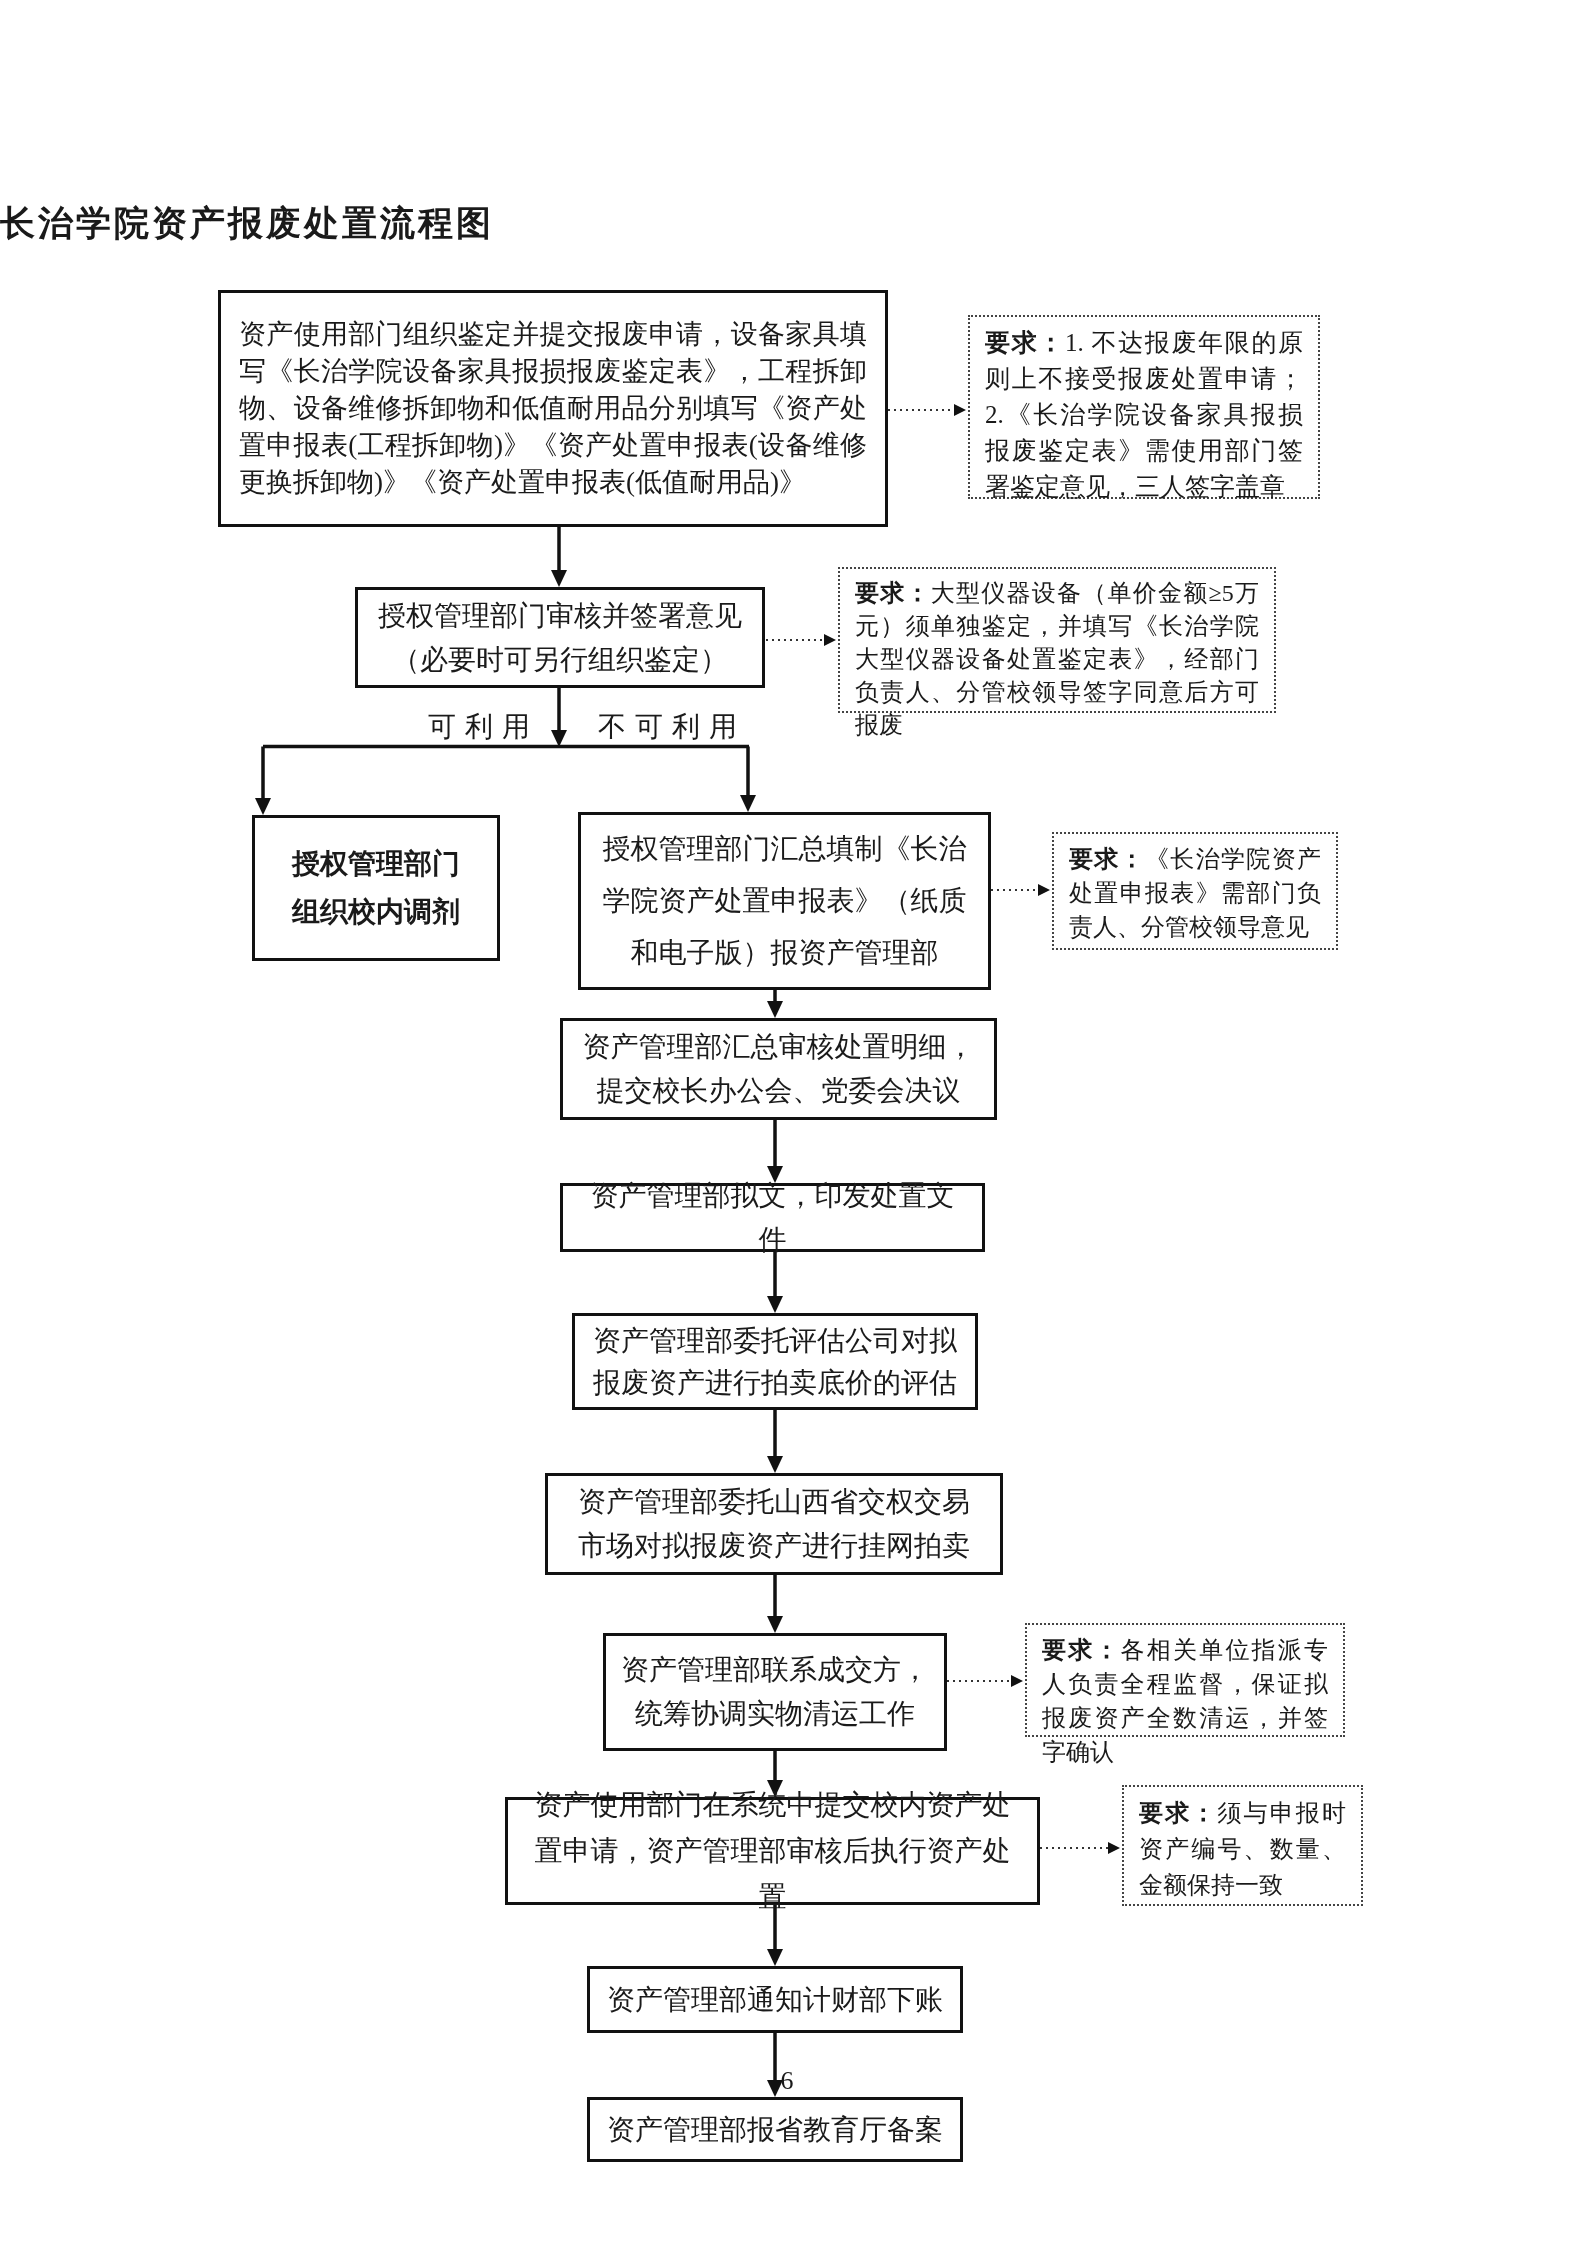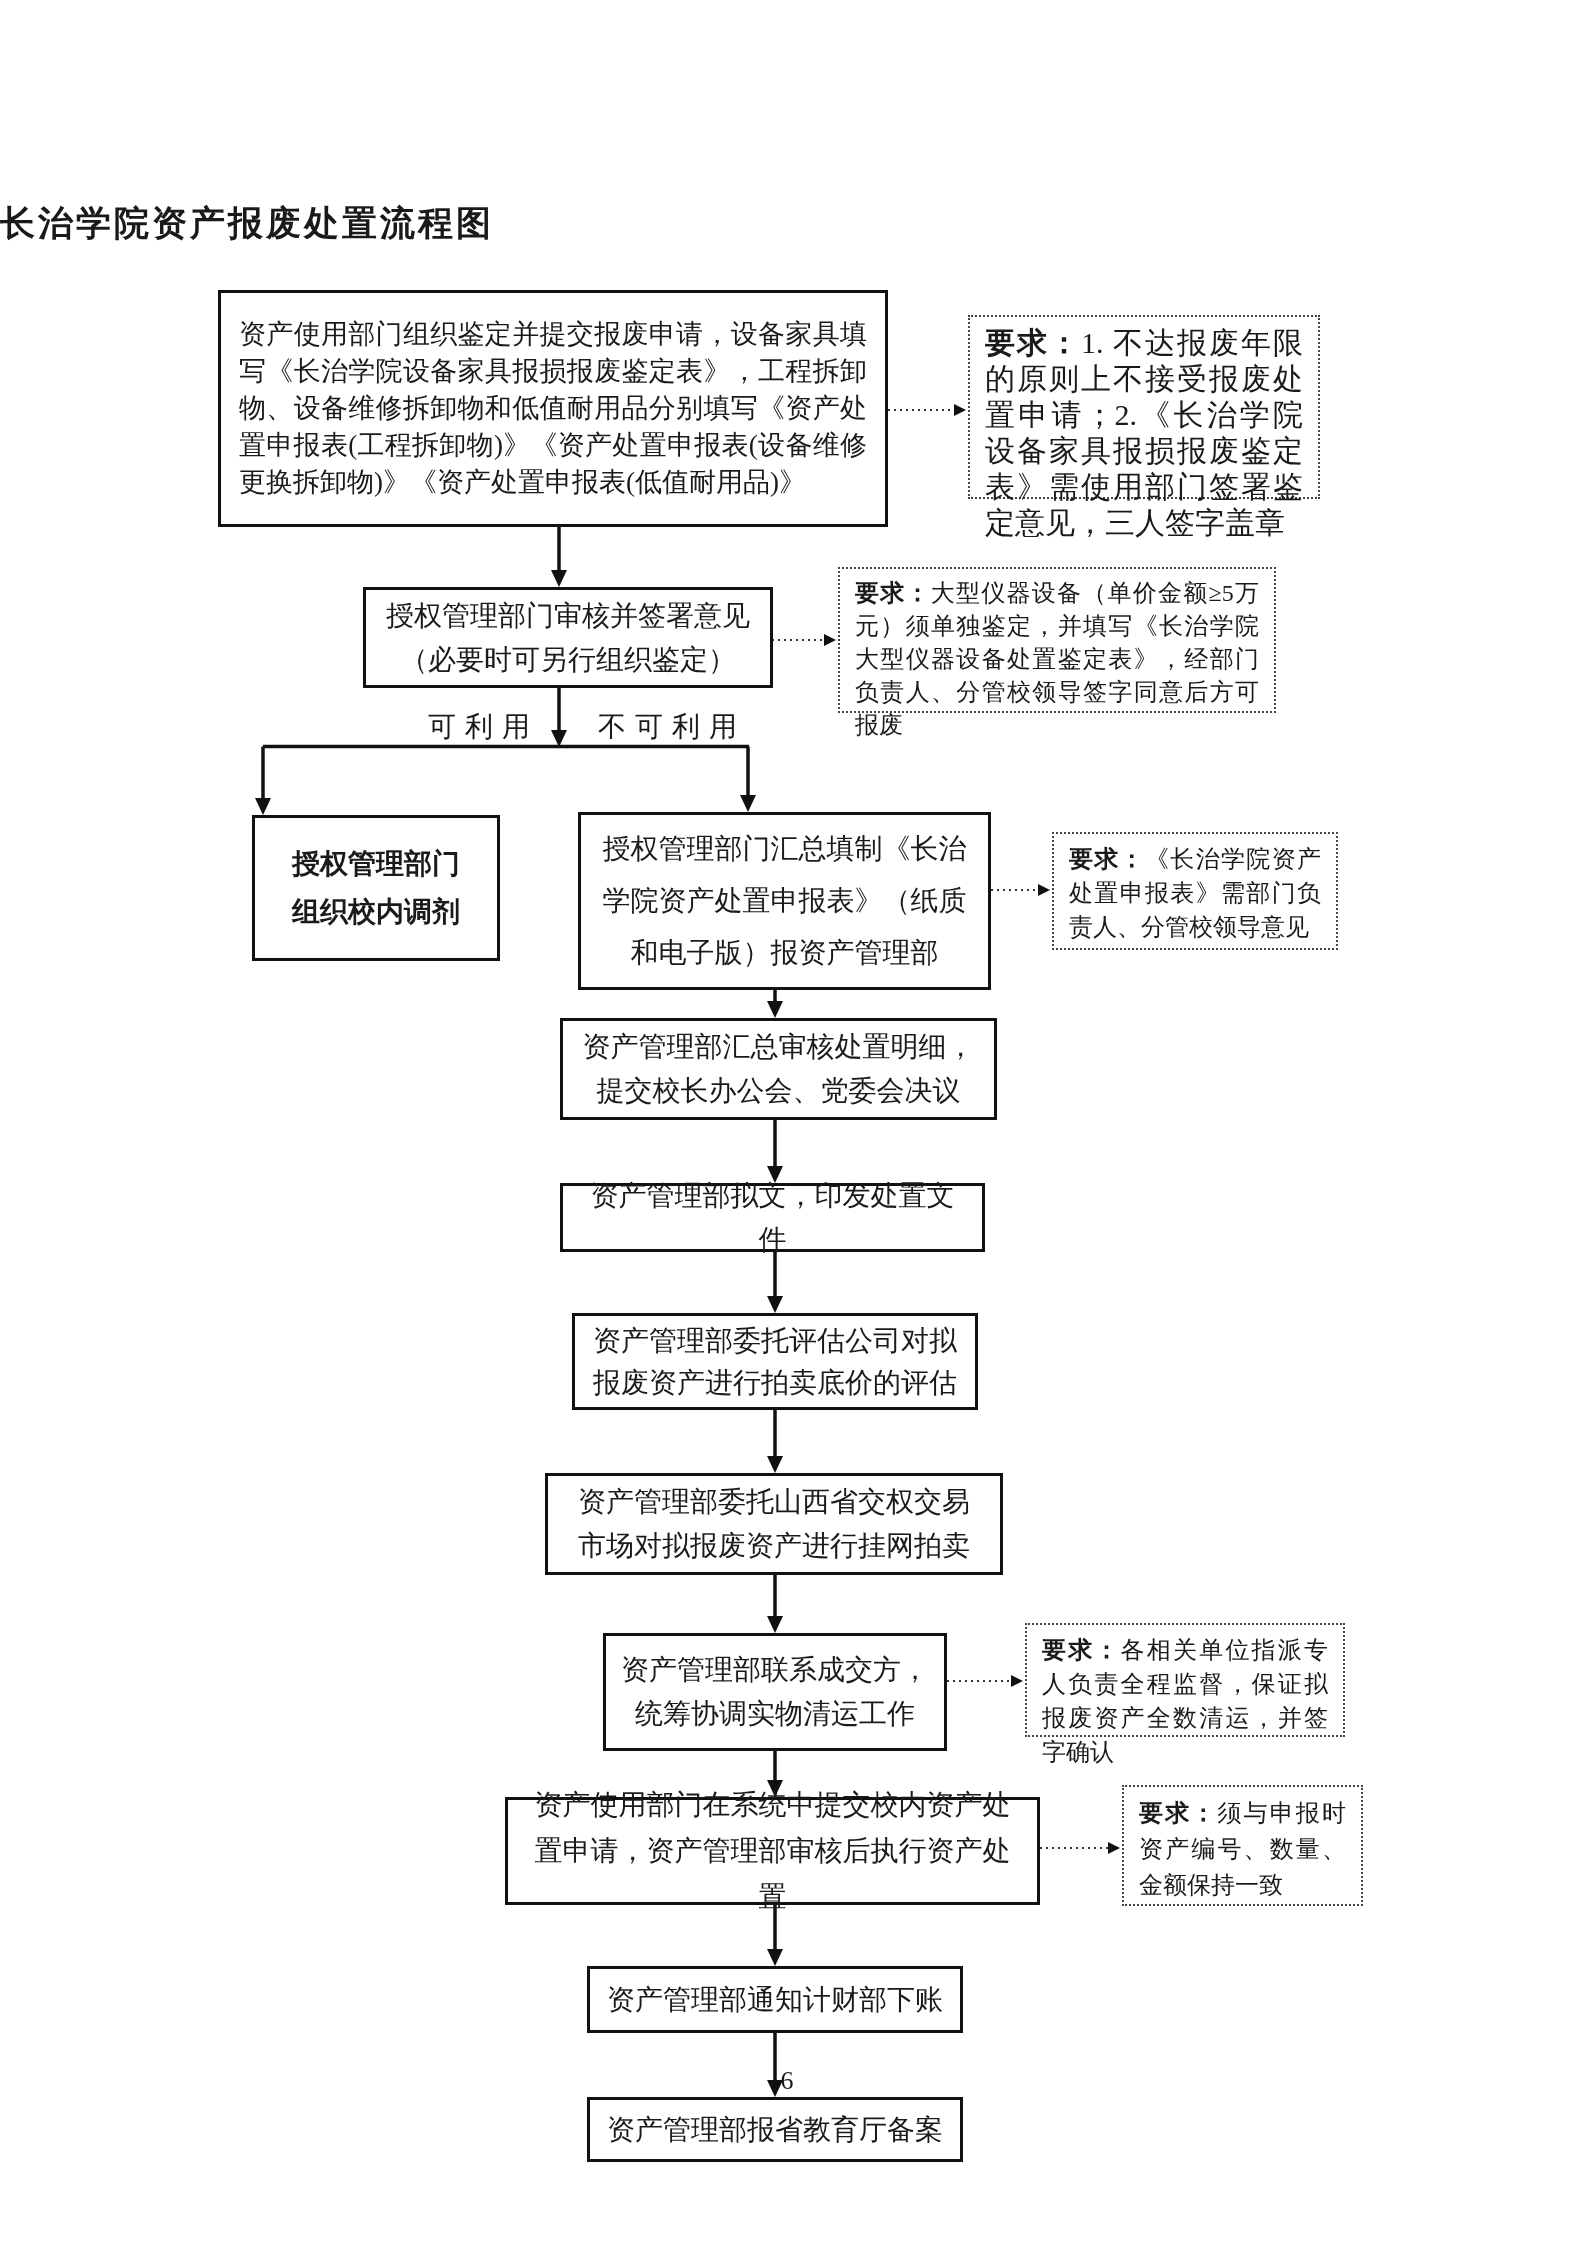--- a/index.html
+++ b/index.html
@@ -140,21 +140,21 @@
       <polygon class="head" points="1120,1848 1108,1842 1108,1854"></polygon>
     </g>
   </svg>
 
   <div class="title">长治学院资产报废处置流程图</div>
 
   <div class="box box--justify" style="left:218px;top:290px;width:670px;height:237px;font-size:27px;line-height:37px;padding:8px 18px;">
     <span class="inner">资产使用部门组织鉴定并提交报废申请，设备家具填写《长治学院设备家具报损报废鉴定表》，工程拆卸物、设备维修拆卸物和低值耐用品分别填写《资产处置申报表(工程拆卸物)》《资产处置申报表(设备维修更换拆卸物)》《资产处置申报表(低值耐用品)》</span>
   </div>
 
-  <div class="box" style="left:355px;top:587px;width:410px;height:101px;line-height:44px;margin-left:8px;">
+  <div class="box" style="left:355px;top:587px;width:410px;height:101px;line-height:44px;">
     <span>授权管理部门审核并签署意见（必要时可另行组织鉴定）</span>
   </div>
 
   <div class="box pre" style="left:252px;top:815px;width:248px;height:146px;line-height:48px;">
     <span class="pre">授权管理部门
 组织校内调剂</span>
   </div>
 
   <div class="box" style="left:578px;top:812px;width:413px;height:178px;line-height:52px;">
     <span>授权管理部门汇总填制《长治学院资产处置申报表》（纸质和电子版）报资产管理部</span>
@@ -185,21 +185,21 @@
   </div>
 
   <div class="box" style="left:587px;top:1966px;width:376px;height:67px;">
     <span>资产管理部通知计财部下账</span>
   </div>
 
   <div class="box" style="left:587px;top:2097px;width:376px;height:65px;">
     <span>资产管理部报省教育厅备案</span>
   </div>
 
-  <div class="note" style="left:968px;top:315px;width:352px;height:184px;font-size:30px;line-height:36px;">
+  <div class="note" style="left:968px;top:315px;width:352px;height:184px;font-size:25px;line-height:36px;">
     <b>要求：</b><span>1. 不达报废年限的原则上不接受报废处置申请；2.《长治学院设备家具报损报废鉴定表》需使用部门签署鉴定意见，三人签字盖章</span>
   </div>
 
   <div class="note" style="left:838px;top:567px;width:438px;height:146px;line-height:33px;">
     <b>要求：</b><span>大型仪器设备（单价金额≥5万元）须单独鉴定，并填写《长治学院大型仪器设备处置鉴定表》，经部门负责人、分管校领导签字同意后方可报废</span>
   </div>
 
   <div class="note" style="left:1052px;top:832px;width:286px;height:118px;line-height:34px;">
     <b>要求：</b><span>《长治学院资产处置申报表》需部门负责人、分管校领导意见</span>
   </div>

